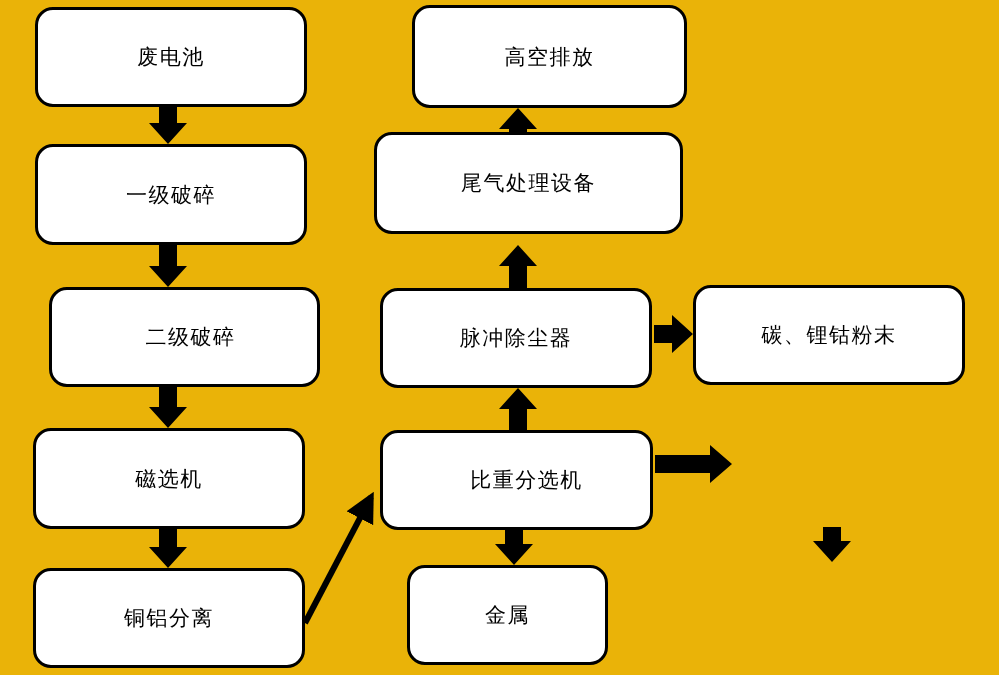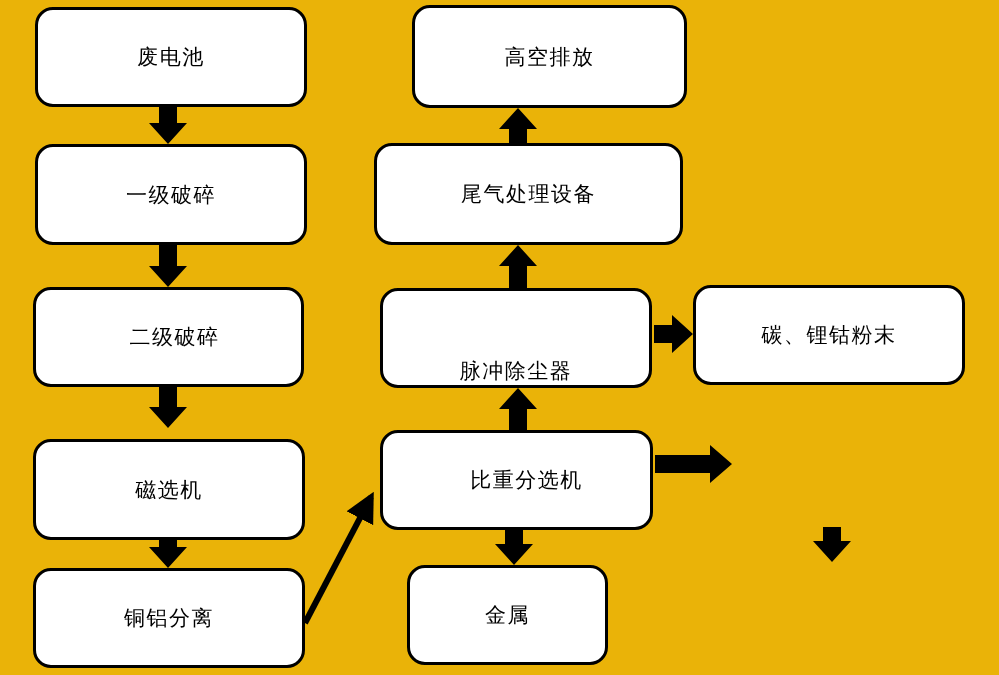--- a/index.html
+++ b/index.html
@@ -28,26 +28,26 @@
   }
   .node-label {
     font-size: 21px;
     color: #000000;
     letter-spacing: 1.5px;
     white-space: nowrap;
   }
   
   .n-waste    { left: 35px;  top: 7px;   width: 272px; height: 100px; }
   .n-crush1   { left: 35px;  top: 144px; width: 272px; height: 101px; }
-  .n-crush2   { left: 33px;  top: 287px; width: 271px; height: 100px; padding-left: 12px; }
-  .n-magnet   { left: 33px;  top: 439px; width: 272px; height: 101px; }
+  .n-crush2   { left: 49px;  top: 287px; width: 271px; height: 100px; padding-left: 12px; }
+  .n-magnet   { left: 33px;  top: 428px; width: 272px; height: 101px; }
   .n-crush3   { left: 33px;  top: 568px; width: 272px; height: 100px; }
   .n-emiss    { left: 387px; top: 5px;   width: 275px; height: 103px; margin-left: 25px; }
-  .n-tailgas  { left: 374px; top: 143px; width: 309px; height: 102px; }
-  .n-dust     { left: 380px; top: 288px; width: 272px; height: 100px; align-items: flex-end; }
+  .n-tailgas  { left: 374px; top: 132px; width: 309px; height: 102px; }
+  .n-dust     { left: 380px; top: 288px; width: 272px; height: 100px; }
   .n-gravity  { left: 380px; top: 430px; width: 273px; height: 100px; padding-left: 20px; }
   .n-metal    { left: 407px; top: 565px; width: 201px; height: 100px; }
   .n-powder   { left: 693px; top: 285px; width: 272px; height: 100px; }
   .n-nonmetal { left: 732px; top: 426px; width: 201px; height: 101px; }
   .n-cual     { left: 690px; top: 562px; width: 273px; height: 101px; }
 </style>
 </head>
 <body>
 
 <div class="canvas">

